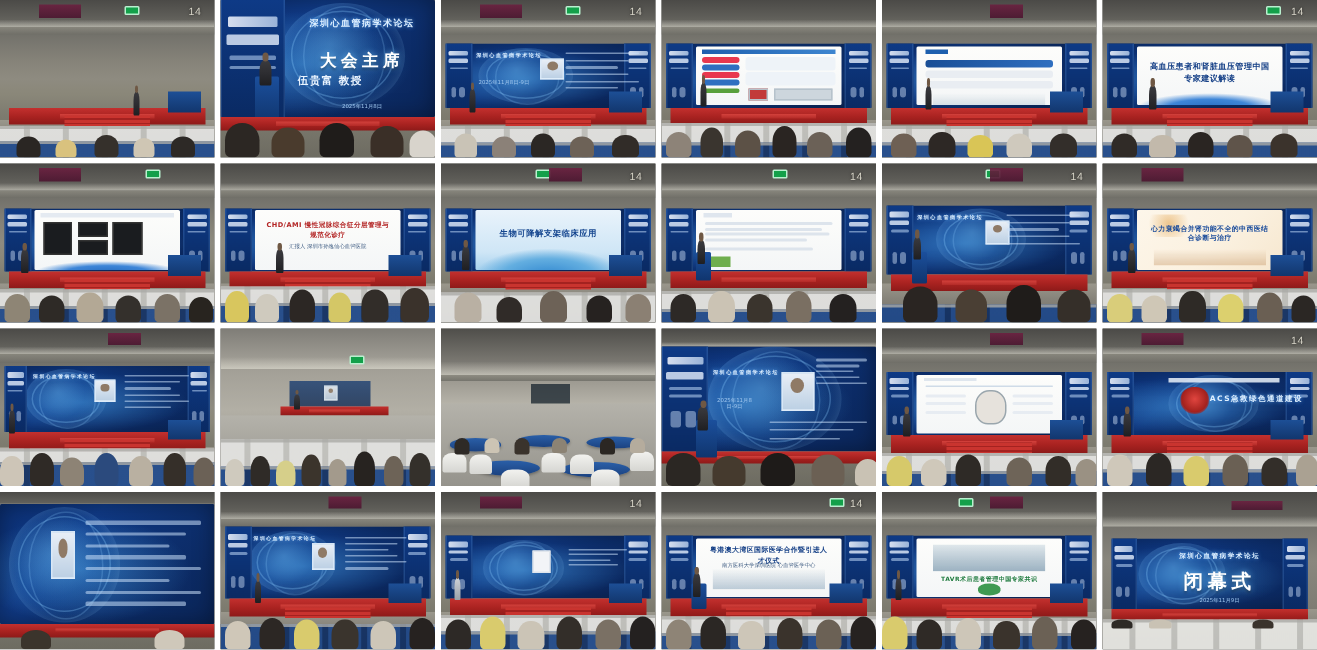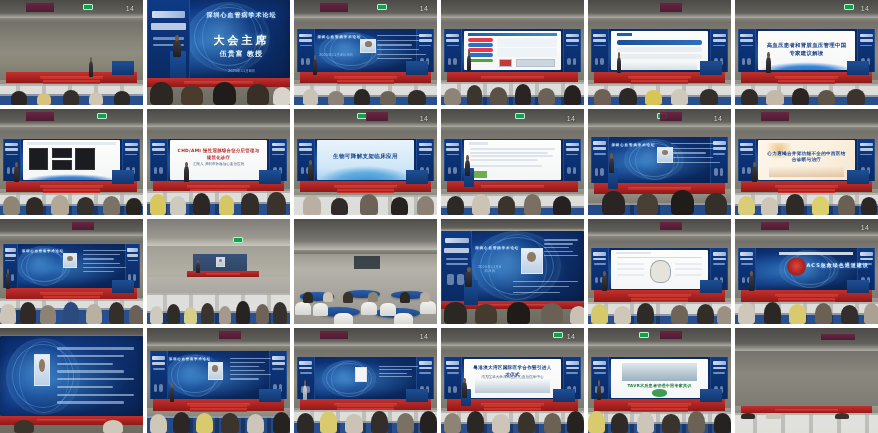--- a/index.html
+++ b/index.html
@@ -175,21 +175,21 @@
     font-family:"DejaVu Sans", sans-serif;
     white-space:nowrap;
   }
   .leddate {
     position:absolute; left:24%; right:10%; bottom:8%;
     text-align:center; color:#9fc6ee; font-size:3.6px;
     font-family:"DejaVu Sans", sans-serif;
   }
   .ledname {
     position:absolute; left:26%; right:10%; top:62%;
-    text-align:center; color:#eaf4ff; font-size:6px; font-weight:bold;
+    text-align:left; color:#eaf4ff; font-size:6px; font-weight:bold;
     letter-spacing:1px;
     font-family:"DejaVu Sans", sans-serif;
   }
   
   .portrait {
     position:absolute; width:12%; height:34%;
     background:linear-gradient(180deg,#e8eef6,#bcd0e4);
     border:1px solid rgba(220,235,250,.8);
   }
   .portrait:after{
@@ -1261,20 +1261,40 @@
       <div class="head" style="left:70%;width:12%;height:58%;background:#6b6155;"></div>
       <div class="head" style="left:88%;width:12%;height:52%;background:#262220;"></div>
     </div>
     <span class="t-hidden">TAVR post-op management consensus</span>
   </div>
 
   <div class="cell">
     <div class="hall" style="background:linear-gradient(180deg,#5b5a56 0%, #75736d 22%, #8a877e 44%, #7f7d74 72%, #6c6a62 100%);"></div>
     <div class="ceiling" style="height:22%;"></div>
     <div class="sign s1" style="left:60%;width:24%;top:6%;height:6%;"></div>
+    <div class="stage" style="left:4%;right:4%;top:30%;height:44%;">
+      <div class="globe" style="left:14%;width:44%;"></div>
+      <div class="sidepanel left">
+          <div class="logo"></div>
+          <div class="ttl"></div>
+          <div class="sub"></div>
+          <div class="badge b1"></div>
+          <div class="badge b2"></div>
+        </div>
+      <div class="sidepanel right">
+          <div class="logo"></div>
+          <div class="ttl"></div>
+          <div class="sub"></div>
+          <div class="badge b1"></div>
+          <div class="badge b2"></div>
+        </div>
+      <div class="ledtitle" style="left:24%;right:14%;top:18%;font-size:4.4px;">深圳心血管病学术论坛</div>
+      <div class="bigtitle" style="left:24%;right:14%;top:42%;font-size:13px;">闭幕式</div>
+      <div class="leddate" style="left:24%;right:14%;bottom:8%;">2025年11月9日</div>
+    </div>
     <div class="floor" style="top:74%;"></div>
     <div class="platform" style="top:74%;height:8%;"></div>
     <div class="audience" style="height:22%;">
       <div class="chairs" style="height:88%;background:repeating-linear-gradient(90deg, rgba(230,230,226,.95) 0 24px, rgba(198,198,194,.9) 24px 28px);"></div>
       <div class="head" style="left:4%;width:10%;height:26%;background:#2e2a26;bottom:60%;"></div>
       <div class="head" style="left:22%;width:10%;height:24%;background:#c9c2b4;bottom:62%;"></div>
       <div class="head" style="left:70%;width:10%;height:26%;background:#3a332c;bottom:60%;"></div>
     </div>
     <span class="t-hidden">Closing ceremony, empty front rows</span>
   </div>

